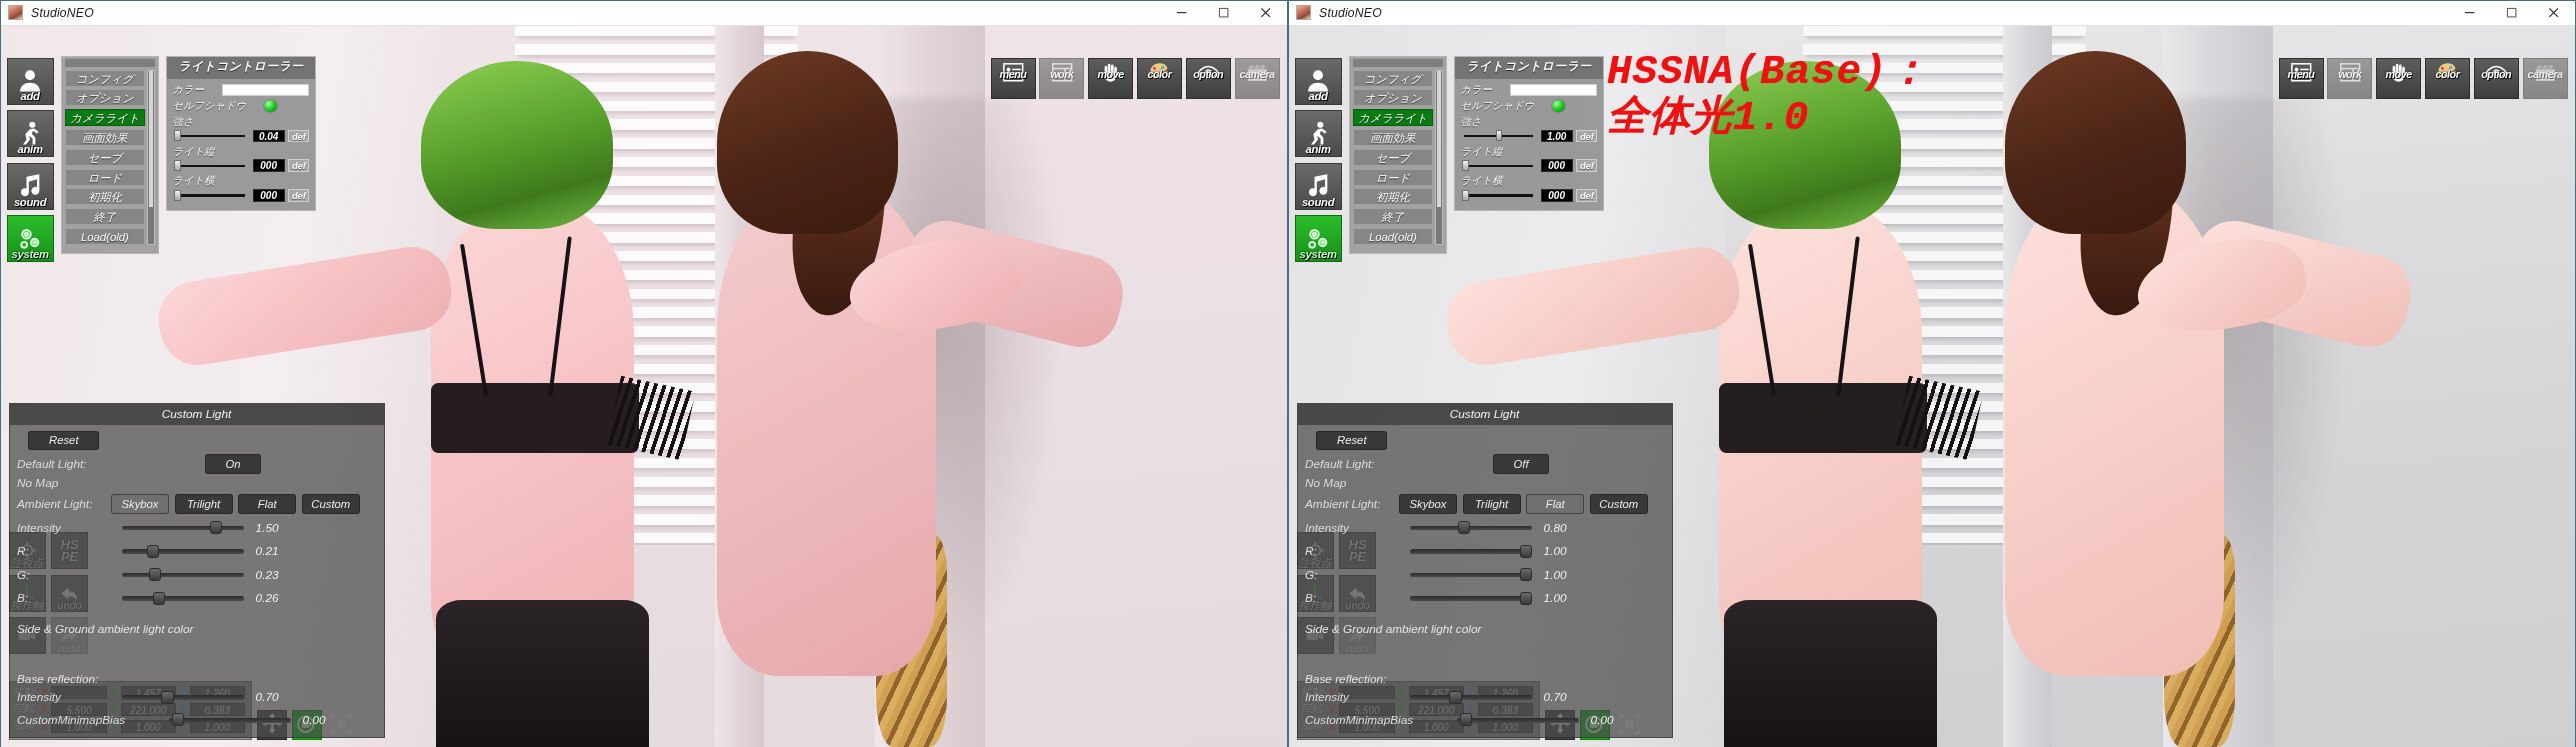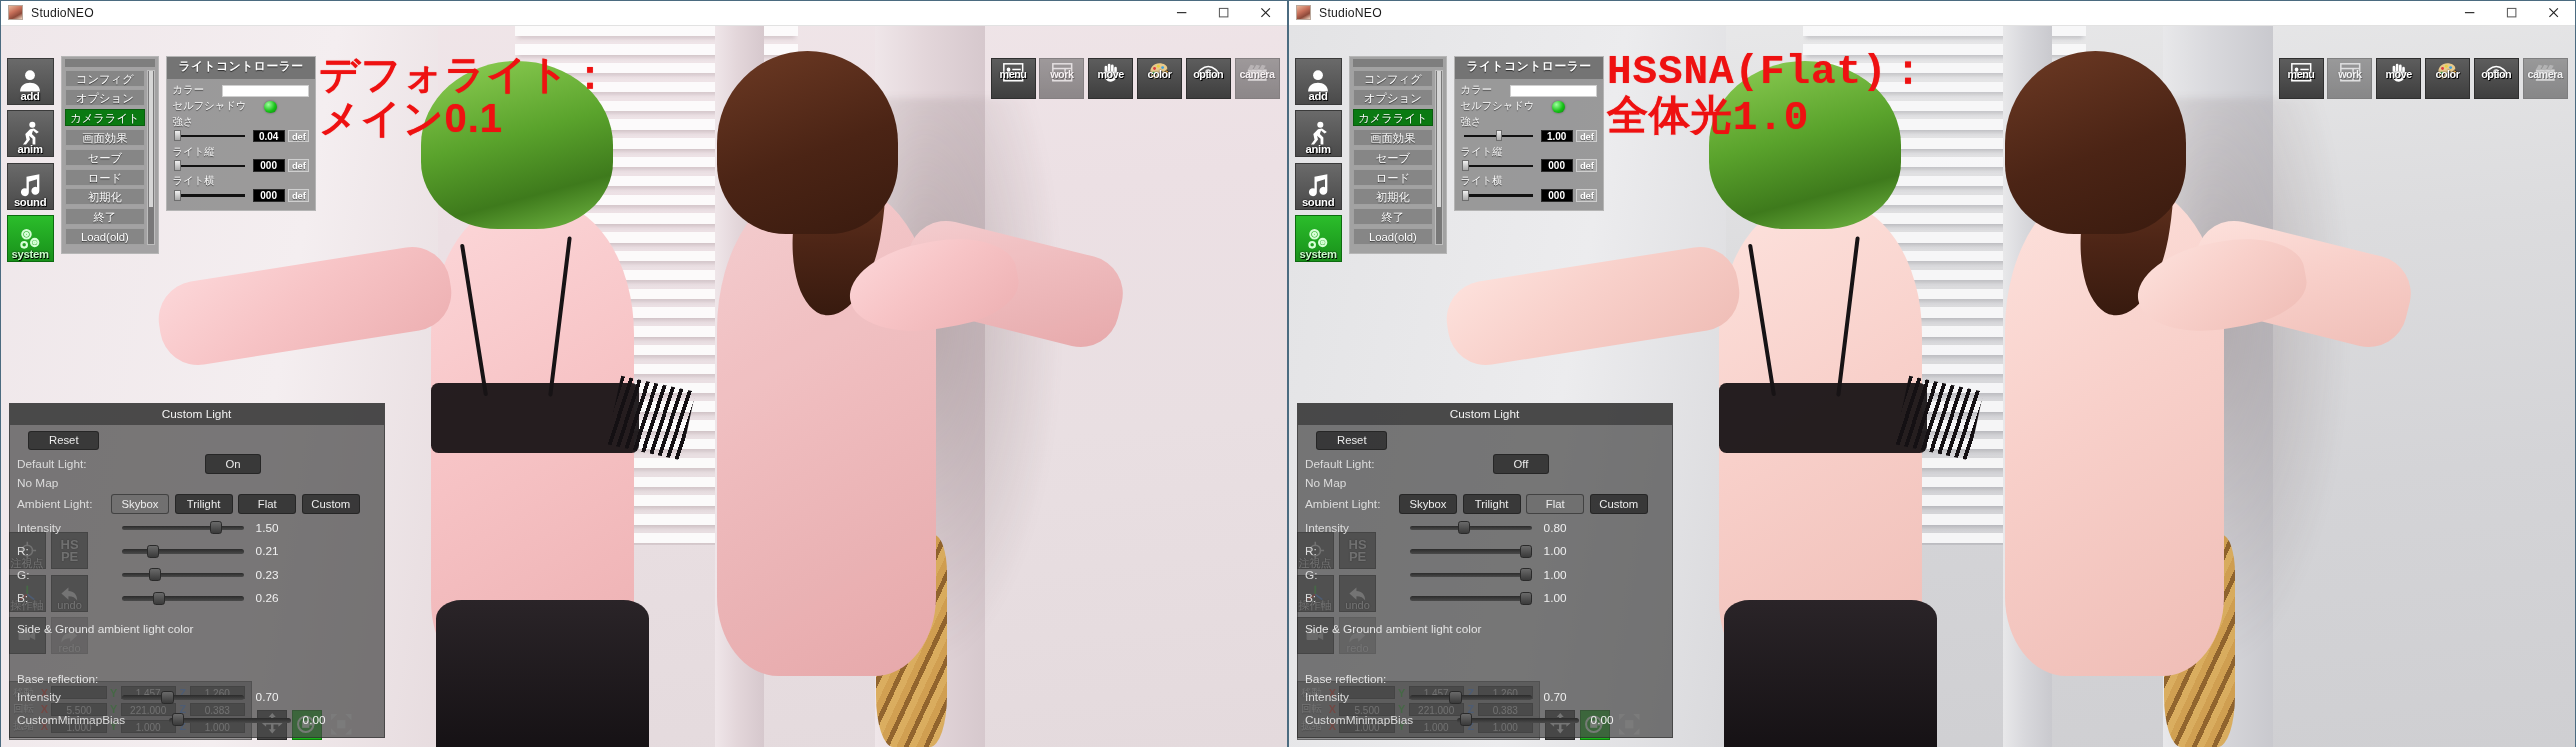--- a/index.html
+++ b/index.html
@@ -2,21 +2,21 @@
 <html style="font-size:15px"><head>
 <meta charset="utf-8">
 <style>
   * { box-sizing: border-box; margin: 0; padding: 0; }
   html, body {
     width: 2576px; height: 748px;
     background: #6d7f8c;
     font-family: "Liberation Sans", "DejaVu Sans", sans-serif;
     overflow: hidden;
   }
-  .stage { position: relative; width: 2576px; height: 748px; display: flex; }
+  .stage { position: relative; width: 2576px; height: 748px; display: flex; font-style: italic; }
 
   
   .win {
     position: relative;
     width: 1288px; height: 748px;
     border: 0.9px solid #4b6b80;
     background: #ffffff;
     overflow: hidden;
     flex: none;
   }
@@ -206,21 +206,21 @@
     position: absolute; left: 165px; top: 30px; width: 150px;
     background: rgba(140,140,140,.86); border: 1.9px solid #b4b4b4;
     z-index: 41; padding: 0 0 5.6px 0;
   }
   .lc-title {
     text-align: center; font-size: 11.8px; font-weight: bold; color: #ffffff;
     background: rgba(112,112,112,.9); padding: 2.8px 0 3.8px; letter-spacing: 0.5px;
     text-shadow: 0 0.9px 0.9px rgba(0,0,0,.65);
   }
   .lc-body { padding: 3.8px 5.6px 0 5.6px; }
-  .lc-row { display: flex; align-items: flex-end; gap: 18px; margin-bottom: 1.9px; }
+  .lc-row { display: flex; align-items: center; gap: 18px; margin-bottom: 1.9px; }
   .lc-lab { font-size: 10.3px; color: #ffffff; text-shadow: 0 0.9px 0.9px rgba(0,0,0,.6); }
   .lc-colorfield { flex: 1; height: 12.2px; background: #ffffff; border: 0.9px solid #cfcfcf; }
   .lc-dot {
     width: 12.2px; height: 12.2px; border-radius: 50%;
     background: radial-gradient(circle at 34% 30%, #9dff9d, #17c217 55%, #0b7d0b);
     box-shadow: 0 0 1.9px rgba(0,0,0,.5);
   }
   .lc-slider-row { display: flex; align-items: center; gap: 3.8px; margin: 0.9px 0 2.8px 0; }
   .sl { position: relative; flex: 1; height: 11.3px; }
   .sl .track { position: absolute; left: 3.8px; right: 3.8px; top: 4.7px; height: 2.8px; background: #111; }
@@ -574,22 +574,20 @@
         </div>
         <div class="tb-btn faded">
           <svg viewBox="0 0 24 24">
               <rect x="2" y="9" width="20" height="12" fill="#cfcfcf"></rect>
               <path d="M2 9l3-5 4 1-3 5zM8 9l3-5 4 1-3 5zM14 9l3-5 4 1-3 5z" fill="#8e8e8e"></path>
             </svg>
           <span class="tb-cap">camera</span>
         </div>
       </div>
 
-      <div class="annot jp">デフォライト：
-メイン0.1</div>
 
       <div class="mini-icons">
         <div class="mi-row">
           <div class="mi">
             <svg viewBox="0 0 24 24" fill="none" stroke="#ddd" stroke-width="1.7">
                 <circle cx="12" cy="12" r="6"></circle>
                 <line x1="12" y1="2" x2="12" y2="7"></line>
                 <line x1="12" y1="17" x2="12" y2="22"></line>
                 <line x1="2" y1="12" x2="7" y2="12"></line>
                 <line x1="17" y1="12" x2="22" y2="12"></line>
@@ -983,21 +981,21 @@
         </div>
         <div class="tb-btn faded">
           <svg viewBox="0 0 24 24">
               <rect x="2" y="9" width="20" height="12" fill="#cfcfcf"></rect>
               <path d="M2 9l3-5 4 1-3 5zM8 9l3-5 4 1-3 5zM14 9l3-5 4 1-3 5z" fill="#8e8e8e"></path>
             </svg>
           <span class="tb-cap">camera</span>
         </div>
       </div>
 
-      <div class="annot en">HSSNA(Flat)：
+      <div class="annot en">HSSNA(Base)：
 全体光1.0</div>
 
       <div class="mini-icons">
         <div class="mi-row">
           <div class="mi">
             <svg viewBox="0 0 24 24" fill="none" stroke="#ddd" stroke-width="1.7">
                 <circle cx="12" cy="12" r="6"></circle>
                 <line x1="12" y1="2" x2="12" y2="7"></line>
                 <line x1="12" y1="17" x2="12" y2="22"></line>
                 <line x1="2" y1="12" x2="7" y2="12"></line>

